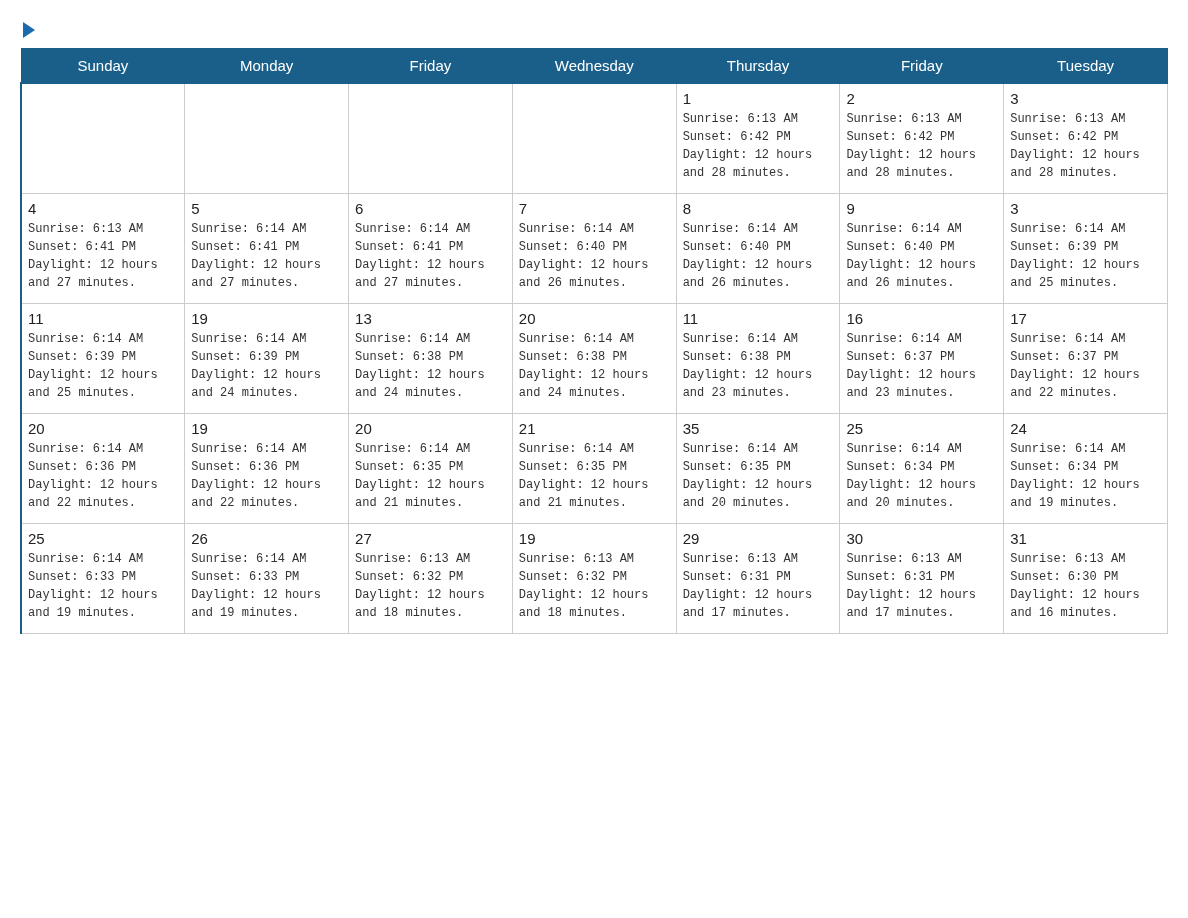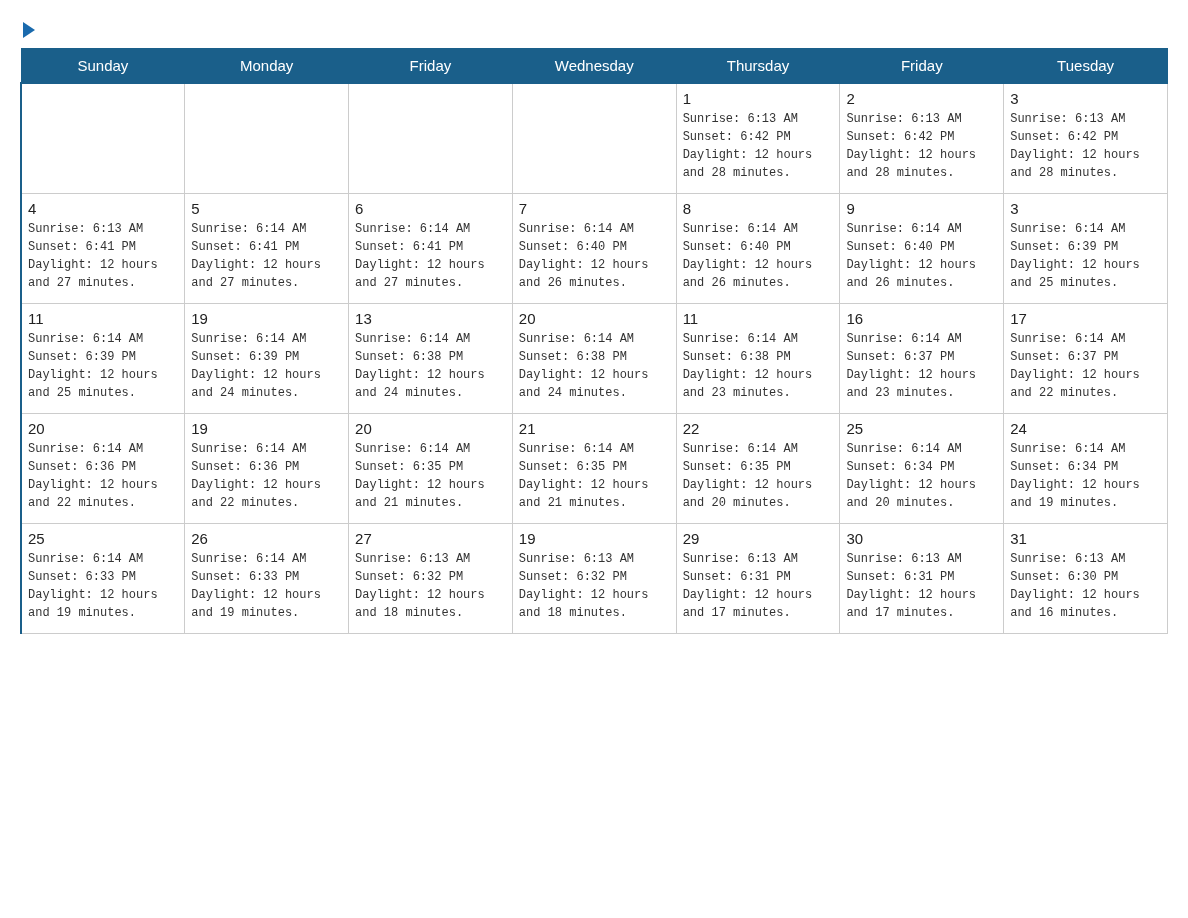--- a/index.html
+++ b/index.html
@@ -217,21 +217,21 @@
         </td>
         <td>
           <div class="day-number">20</div>
           <div class="day-info">Sunrise: 6:14 AM<br>Sunset: 6:35 PM<br>Daylight: 12 hours and 21 minutes.</div>
         </td>
         <td>
           <div class="day-number">21</div>
           <div class="day-info">Sunrise: 6:14 AM<br>Sunset: 6:35 PM<br>Daylight: 12 hours and 21 minutes.</div>
         </td>
         <td>
-          <div class="day-number">22</div>
+          <div class="day-number">35</div>
           <div class="day-info">Sunrise: 6:14 AM<br>Sunset: 6:35 PM<br>Daylight: 12 hours and 20 minutes.</div>
         </td>
         <td>
           <div class="day-number">25</div>
           <div class="day-info">Sunrise: 6:14 AM<br>Sunset: 6:34 PM<br>Daylight: 12 hours and 20 minutes.</div>
         </td>
         <td>
           <div class="day-number">24</div>
           <div class="day-info">Sunrise: 6:14 AM<br>Sunset: 6:34 PM<br>Daylight: 12 hours and 19 minutes.</div>
         </td>

